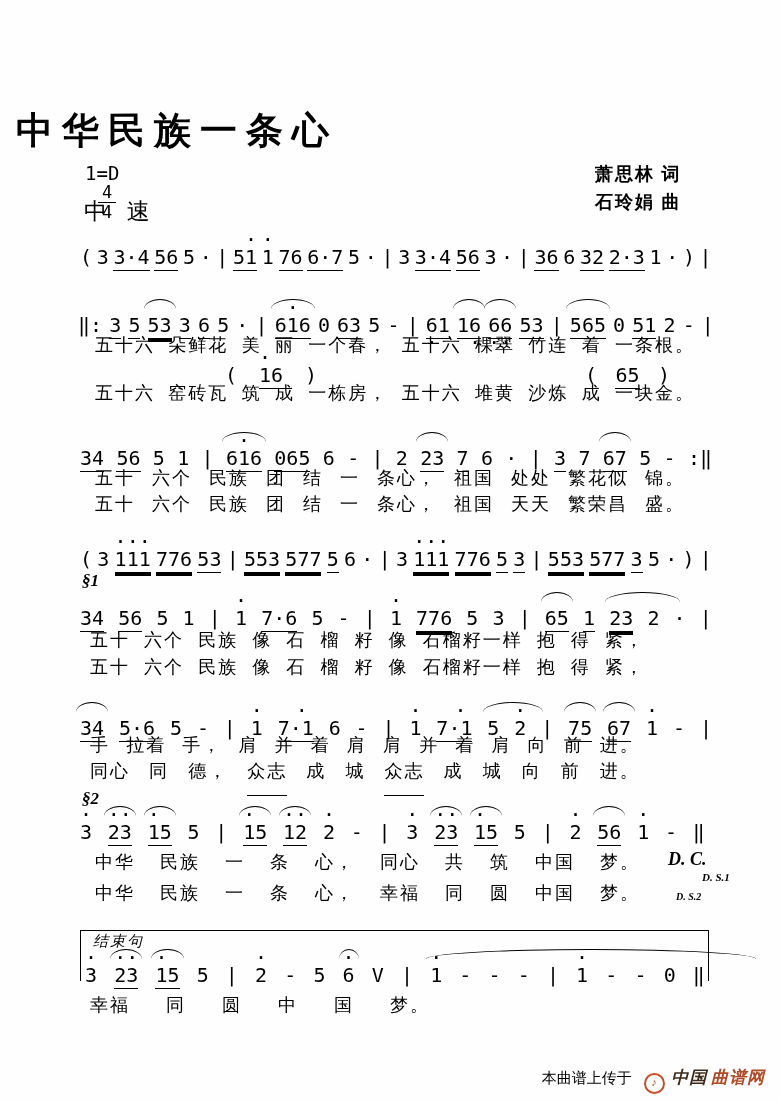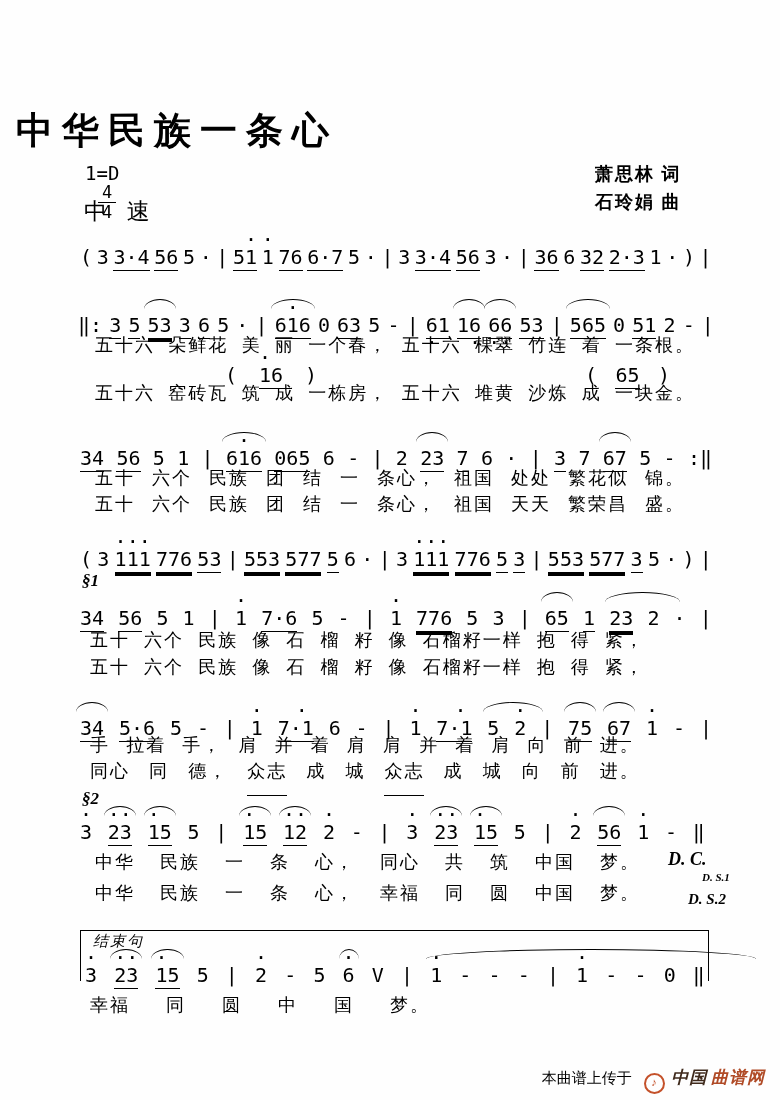--- a/index.html
+++ b/index.html
@@ -27,21 +27,21 @@
   .arc{position:absolute;top:-1px;left:-4px;width:calc(100% + 8px);height:9px;
        border-top:1.7px solid #000;border-radius:50% 50% 0 0 / 100% 100% 0 0;}
   .row.lyric{font-size:18px;letter-spacing:2px;align-items:baseline;}
   .row.lyric .u1{padding-bottom:12px;}
   .segno{position:absolute;font-size:17px;font-weight:bold;font-family:"Liberation Serif",serif;font-style:italic;}
   .s1{top:571px;left:82px;}
   .s2{top:789px;left:82px;}
   .nav{position:absolute;font-family:"Liberation Serif",serif;font-style:italic;font-weight:bold;}
   .dc{top:849px;left:668px;font-size:18px;}
   .ds1{top:871px;left:676px;font-size:11px;margin-left:26px;}
-  .ds2{top:891px;left:676px;font-size:15px;margin-left:12px;}
+  .ds2{top:891px;left:676px;font-size:10px;}
   .endbox{position:absolute;top:930px;left:80px;width:627px;height:50px;
           border:1.6px solid #000;border-bottom:none;pointer-events:none;}
   .endbox span{position:absolute;top:1px;left:12px;font-size:15px;letter-spacing:2px;
                font-style:italic;background:transparent;}
   .footer{position:absolute;top:1066px;left:0;width:765px;text-align:right;font-size:15px;}
   .footer .logo{display:inline-block;width:17px;height:17px;line-height:15px;margin:0 3px 0 8px;
                 border:2px solid #c4512a;border-radius:50%;color:#c4512a;font-size:11px;
                 text-align:center;vertical-align:-3px;font-weight:bold;}
   .footer .site1{color:#3f2a1c;font-weight:bold;font-style:italic;font-size:17px;letter-spacing:1px;}
   .footer .site2{color:#b04b27;font-weight:bold;font-style:italic;font-size:17px;letter-spacing:1px;}

